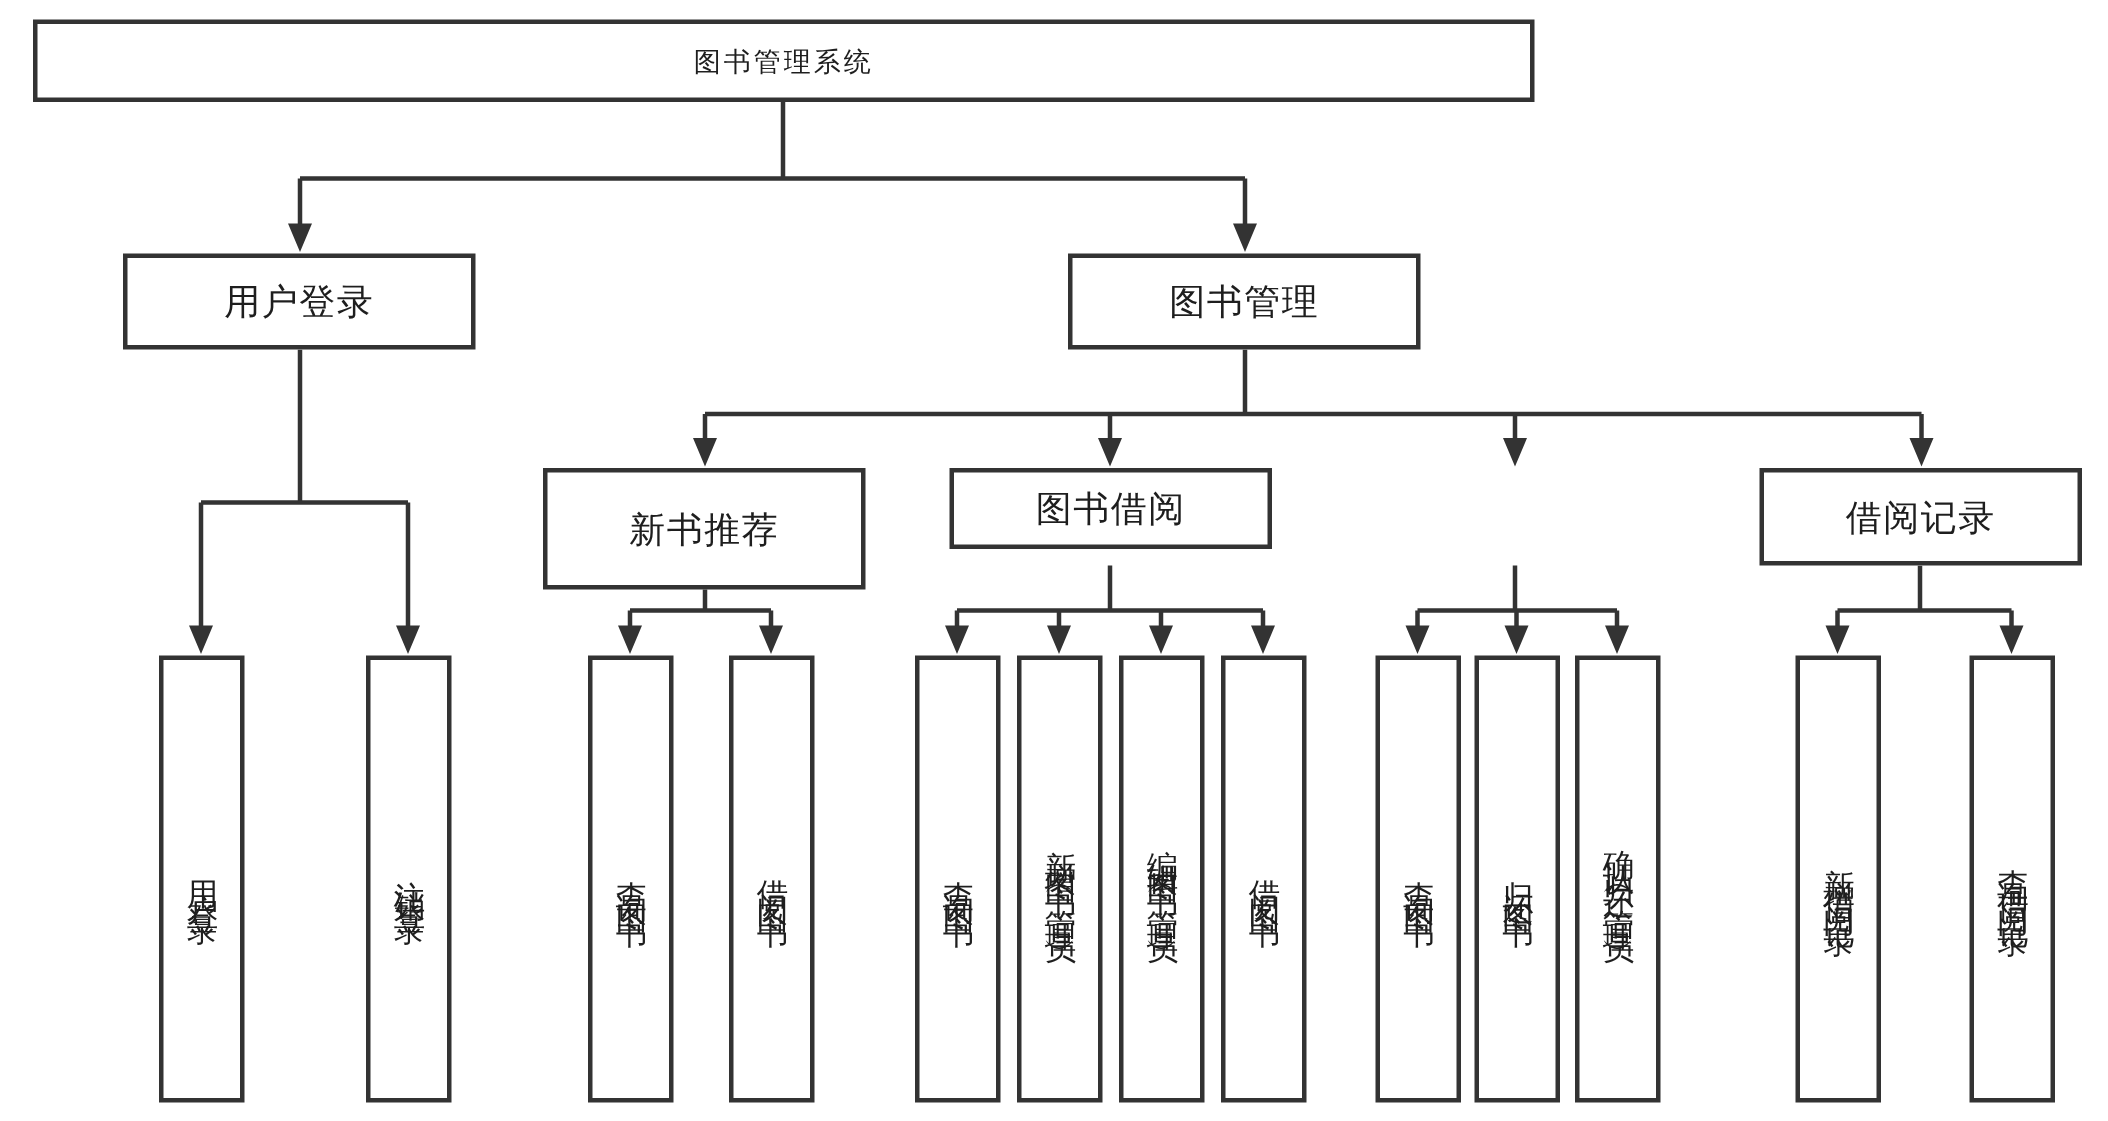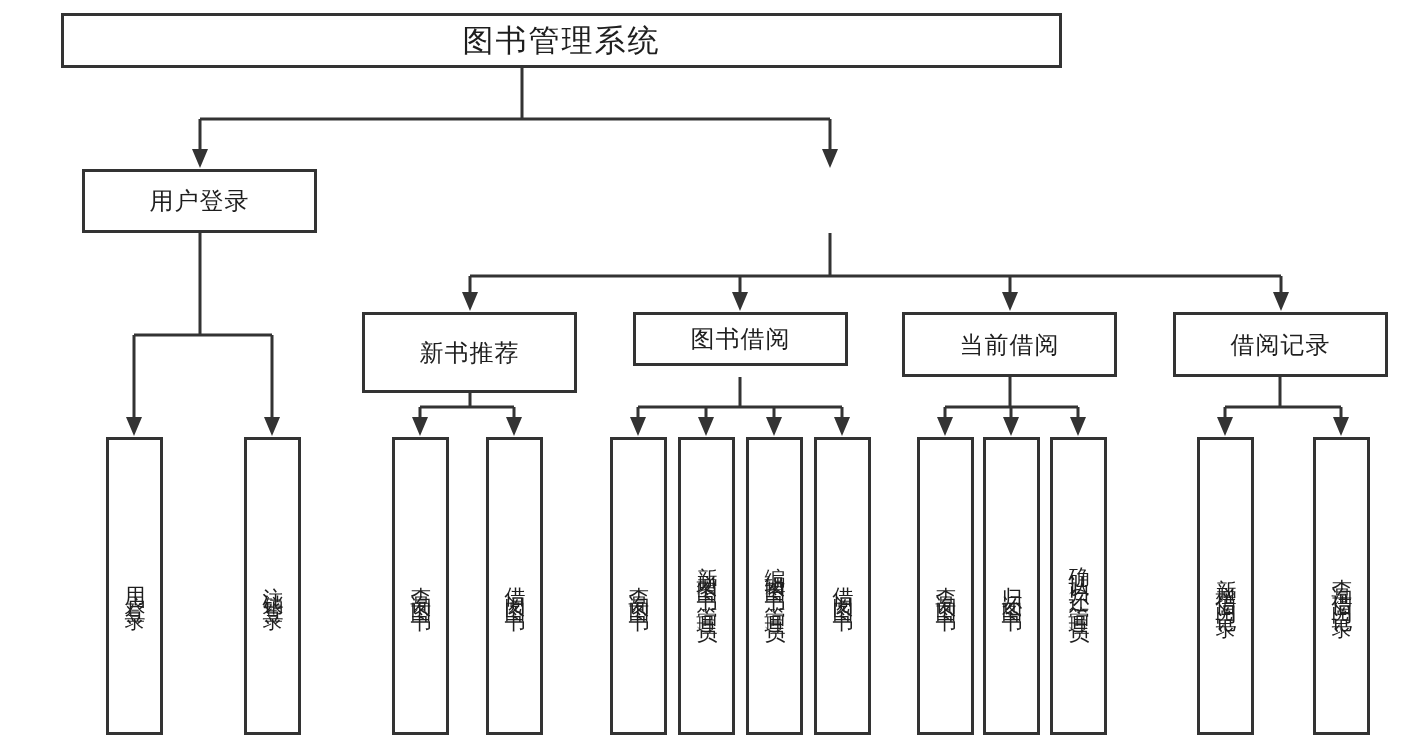--- a/index.html
+++ b/index.html
@@ -21,21 +21,21 @@
     box-sizing: border-box;
     border: 3px solid #333333;
     background: #ffffff;
     color: #1e1e1e;
     display: flex;
     align-items: center;
     justify-content: center;
     text-align: center;
   }
   .h-node { font-size: 24px; letter-spacing: 1px; }
-  .root-node { font-size: 31px; letter-spacing: 2px; margin-left: 39px; }
+  .root-node { font-size: 18px; letter-spacing: 2px; }
   .v-node {
     writing-mode: vertical-rl;
     text-orientation: mixed;
     font-size: 21px;
     letter-spacing: 8px;
     line-height: 1;
   }
   .watermark {
     position: absolute;
     left: 1183px;
@@ -90,24 +90,24 @@
              M630 417 H646 L638 436 Z M698 417 H714 L706 436 Z
              M766 417 H782 L774 436 Z M834 417 H850 L842 436 Z
              M937 417 H953 L945 436 Z M1003 417 H1019 L1011 436 Z
              M1070 417 H1086 L1078 436 Z M1217 417 H1233 L1225 436 Z
              M1333 417 H1349 L1341 436 Z"></path>
   </svg>
 
   <div class="node h-node root-node n-root">图书管理系统</div>
 
   <div class="node h-node n-l2a">用户登录</div>
+  <div class="node h-node n-l2b">图书管理</div>
 
   <div class="node h-node n-l3a">新书推荐</div>
   <div class="node h-node n-l3b">图书借阅</div>
-  <div class="node h-node n-l3c">当前借阅</div>
   <div class="node h-node n-l3d">借阅记录</div>
 
   <div class="node v-node leaf lf1">用户登录</div>
   <div class="node v-node leaf lf2">注销登录</div>
 
   <div class="node v-node leaf lf3">查询图书</div>
   <div class="node v-node leaf lf4">借阅图书</div>
 
   <div class="node v-node leaf lf5">查询图书</div>
   <div class="node v-node leaf lf6">新增图书（管理员）</div>

